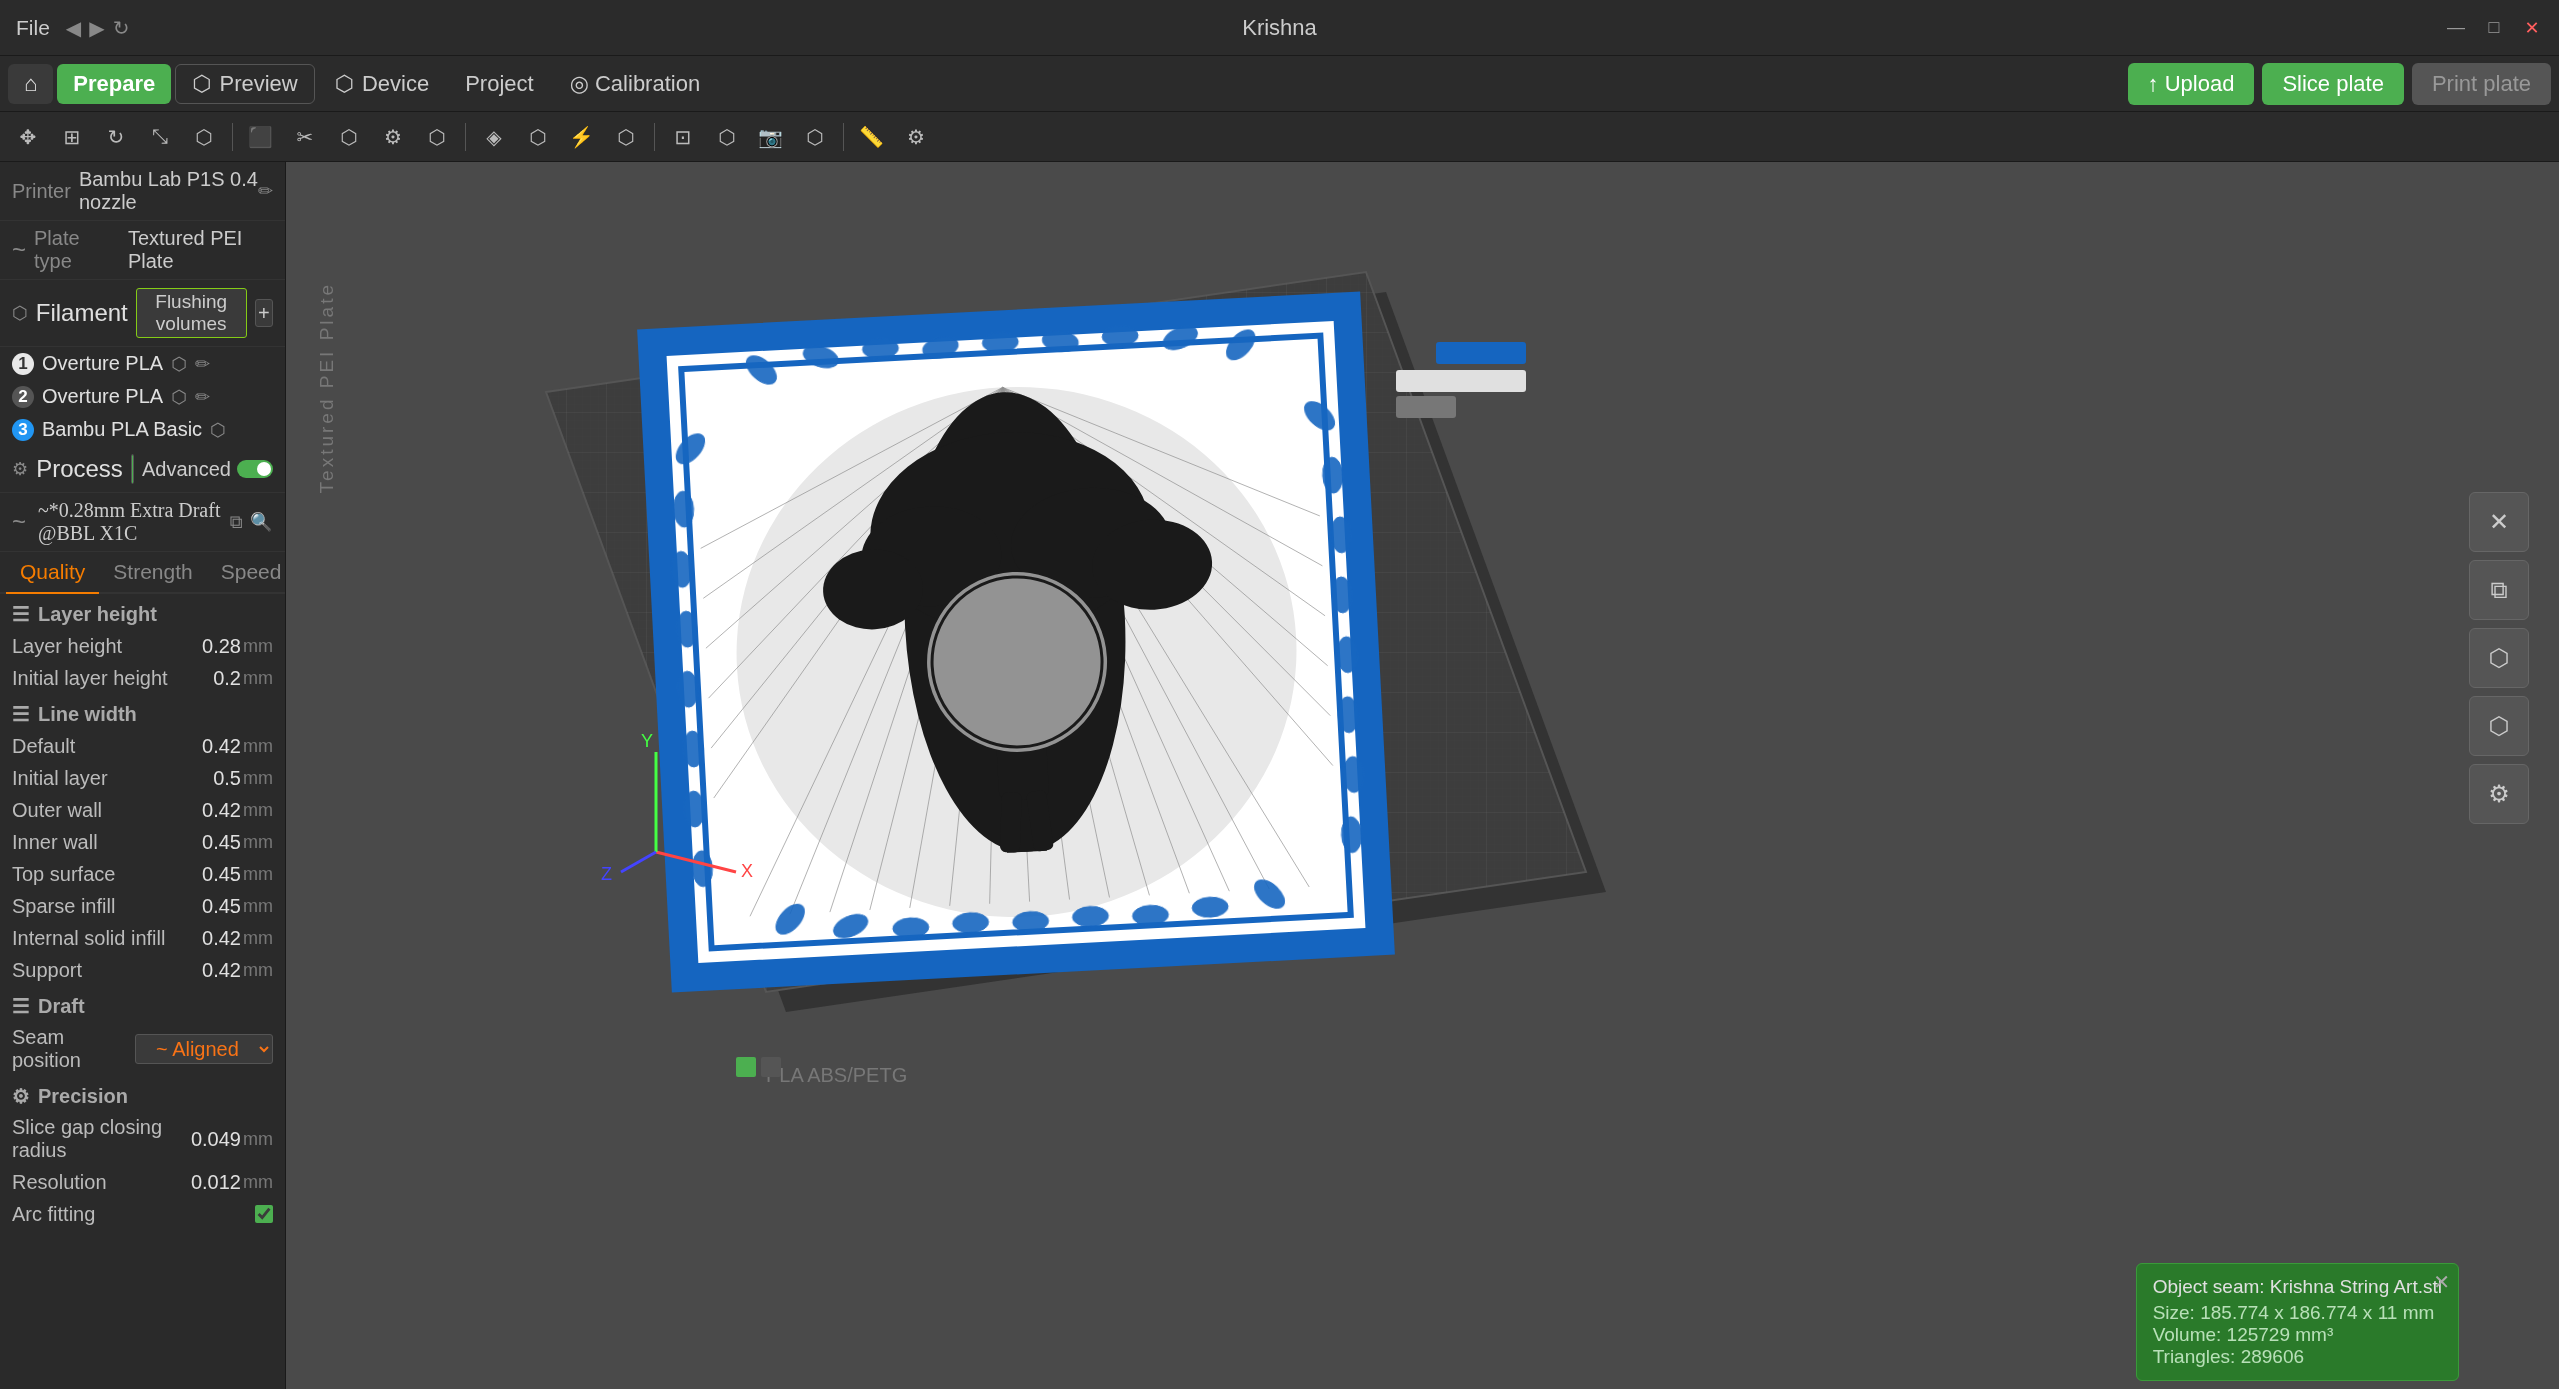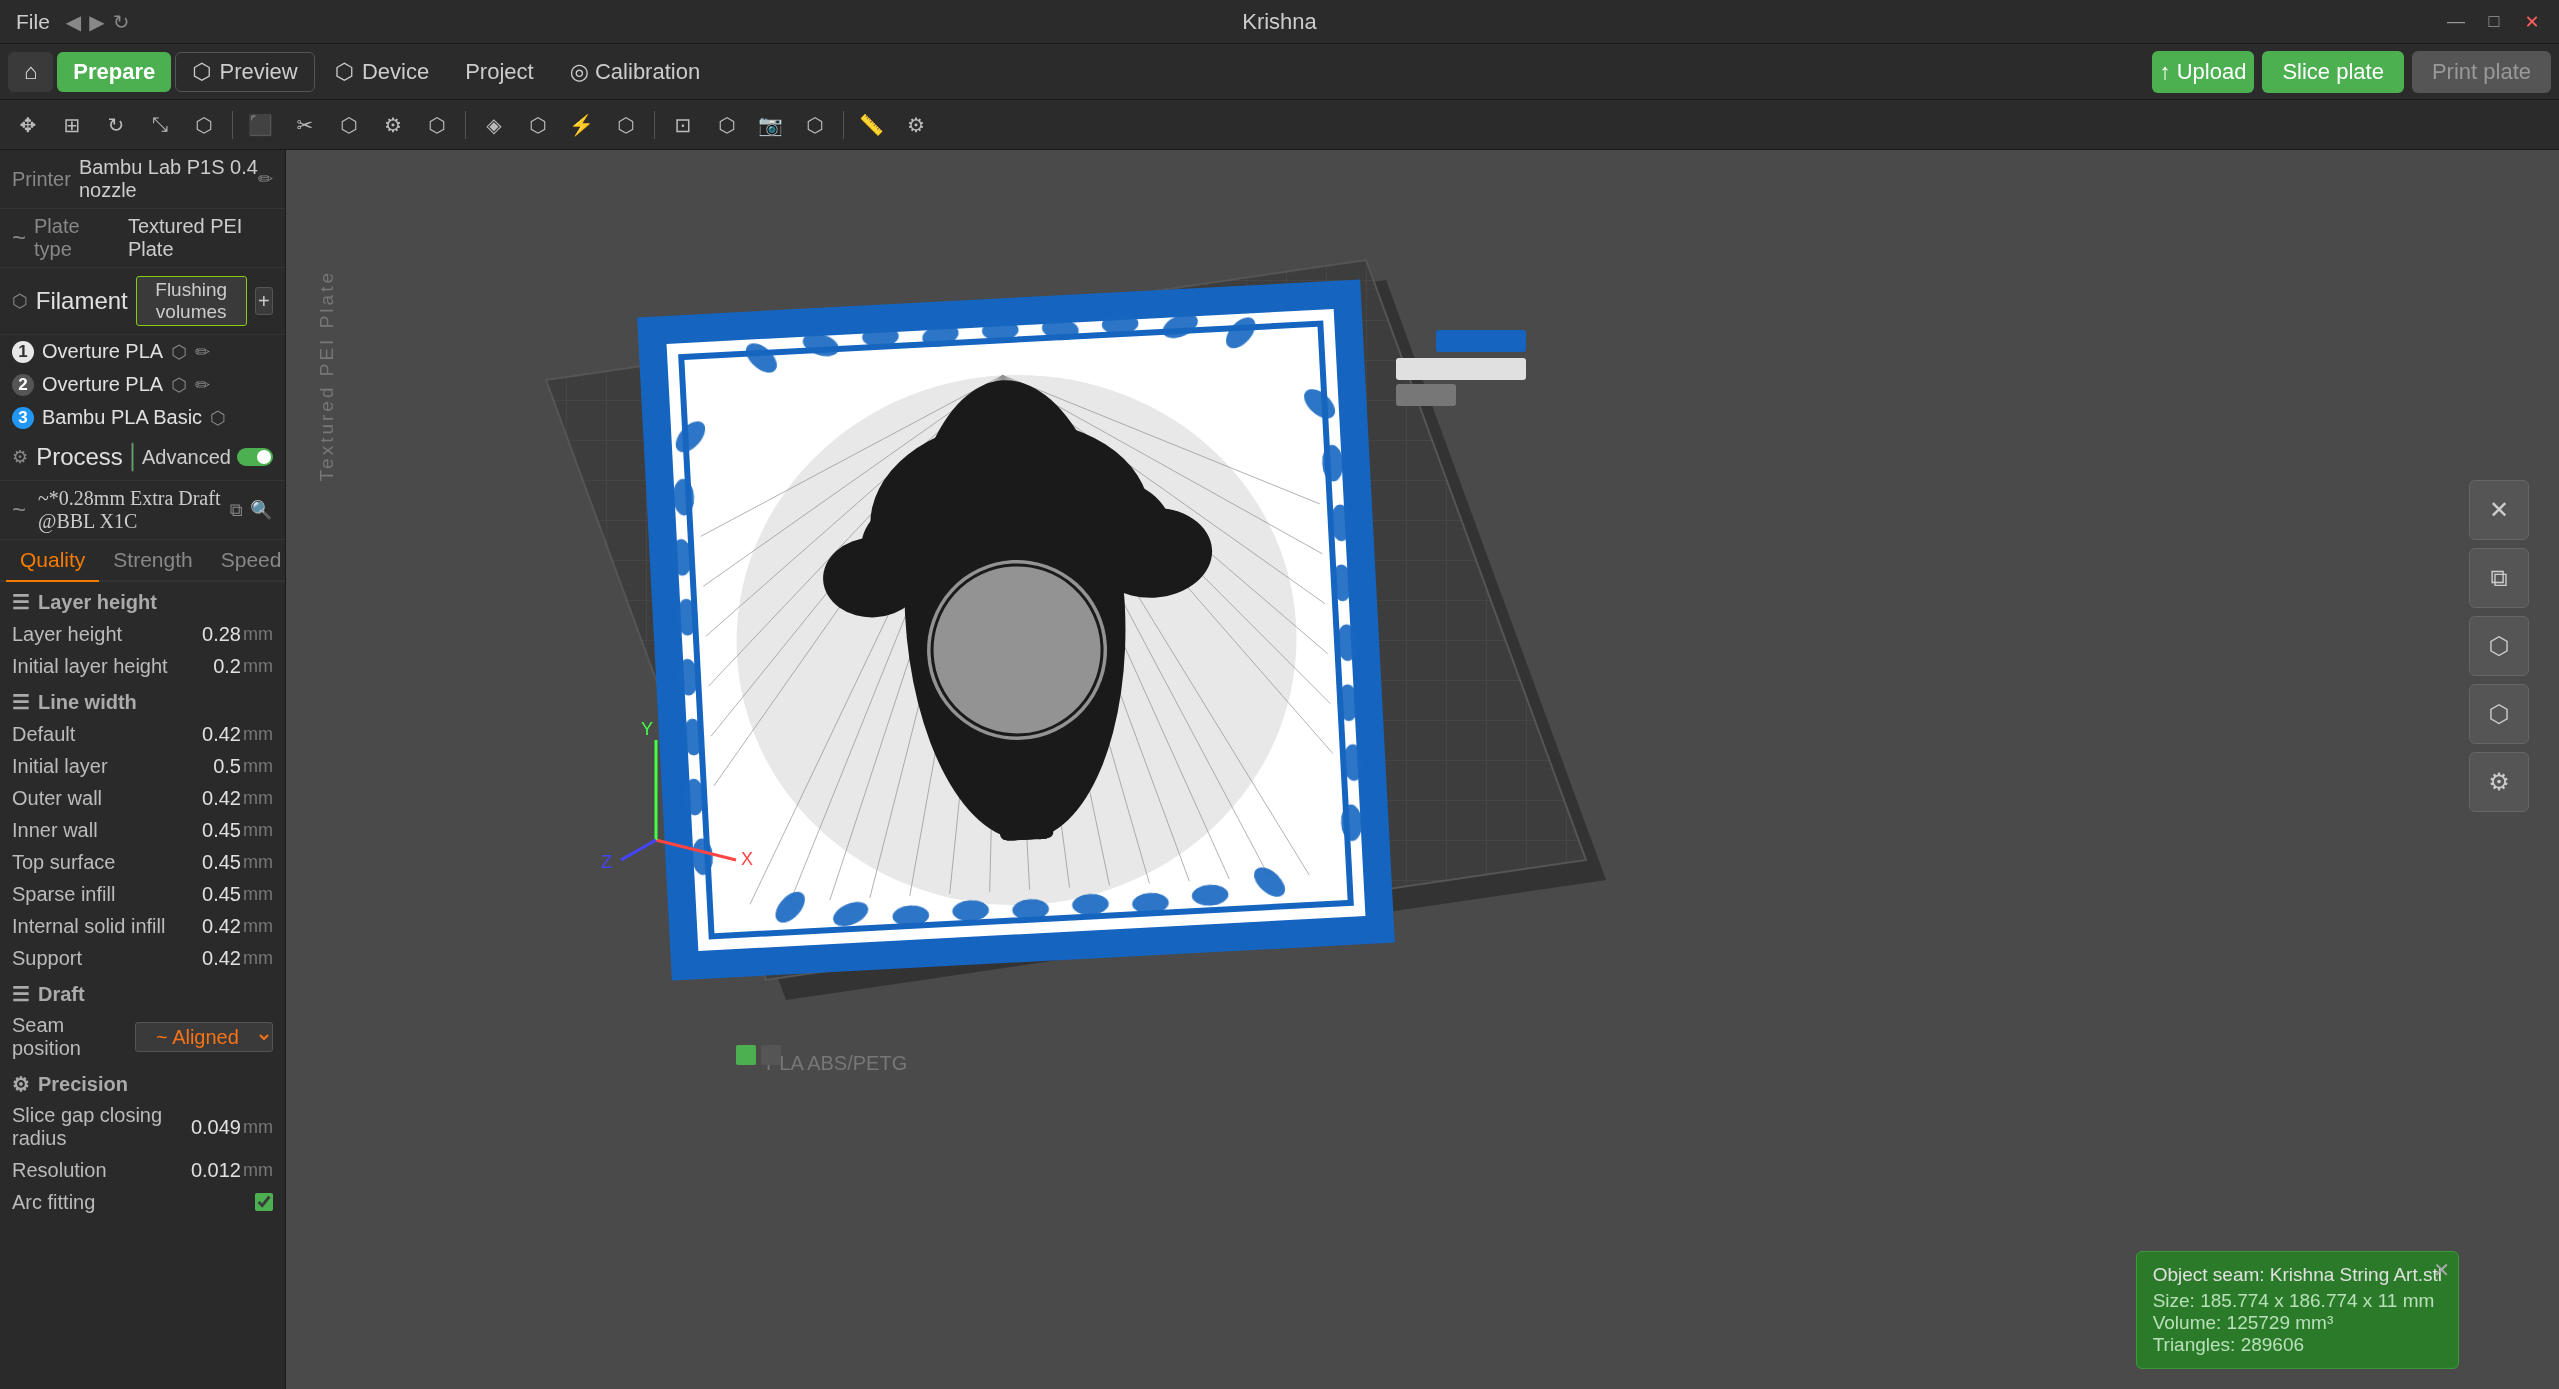--- a/index.html
+++ b/index.html
@@ -8,21 +8,21 @@
       height: 1389px;
       background: #3a3a3a;
       font-family: -apple-system, BlinkMacSystemFont, 'Segoe UI', sans-serif;
       font-size: 24px;
       color: #e0e0e0;
       overflow: hidden;
     }
 
     
     #titlebar {
-      height: 44px;
+      height: 56px;
       background: #2b2b2b;
       display: flex;
       align-items: center;
       padding: 0 16px;
       border-bottom: 1px solid #1a1a1a;
       position: relative;
     }
     #titlebar .title-center {
       position: absolute;
       left: 50%;
@@ -77,21 +77,21 @@
     .toolbar-spacer { flex: 1; }
     .toolbar-right {
       display: flex;
       align-items: center;
       gap: 8px;
     }
     .btn-upload {
       background: #4CAF50;
       color: white;
       border: none;
-      padding: 8px 8px;
+      padding: 8px 20px;
       border-radius: 6px;
       font-size: 22px;
       cursor: pointer;
       display: flex;
       align-items: center;
       gap: 8px;
     }
     .btn-slice {
       background: #4CAF50;
       color: white;

